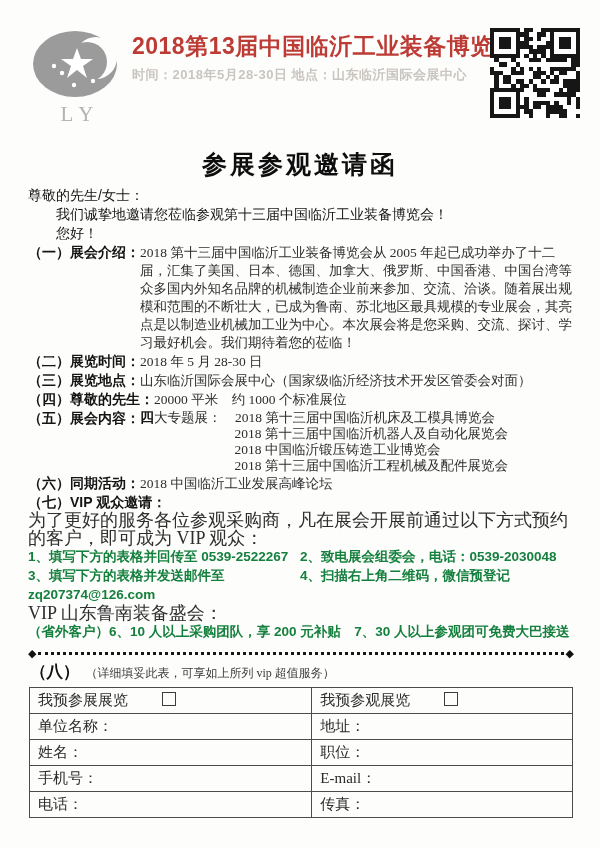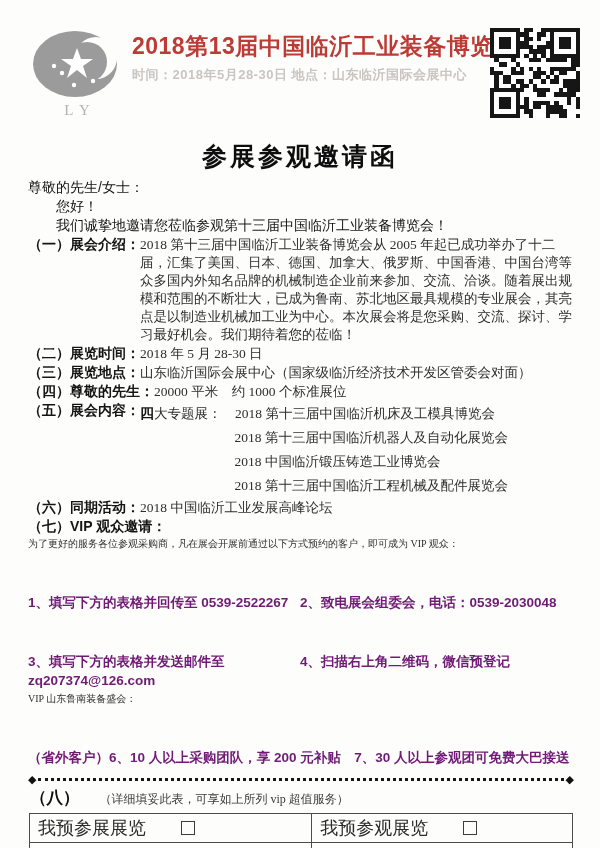--- a/index.html
+++ b/index.html
@@ -3,55 +3,55 @@
 <meta charset="utf-8">
 <style>
   html,body{margin:0;padding:0;background:#ffffff;}
   .page{
     width:600px;height:848px;margin:0 auto;background:#fdfdfc;position:relative;
     font-family:"Liberation Sans",sans-serif;color:#1c1c1c;overflow:hidden;
   }
   
   .header{display:flex;align-items:flex-start;padding:28px 20px 0 26px;}
   .logo-block{width:102px;flex:0 0 auto;text-align:center;}
-  .logo-ly{color:#b3b3b3;font-family:"Liberation Serif",serif;font-size:15px;letter-spacing:7px;margin-top:-4px;padding-left:7px;}
+  .logo-ly{color:#b3b3b3;font-family:"Liberation Serif",serif;font-size:21px;letter-spacing:7px;margin-top:-4px;padding-left:7px;}
   .banner{flex:1;padding:0 6px 0 4px;min-width:0;}
   .banner-l1{font-family:"Liberation Serif",serif;font-weight:bold;font-size:16px;color:#d2837e;letter-spacing:1px;white-space:nowrap;}
   .banner-l2{font-weight:bold;font-size:23px;color:#bd3b35;letter-spacing:0.5px;margin-top:3px;white-space:nowrap;}
   .banner-l3{font-weight:bold;font-size:13px;color:#c9c5c0;margin-top:4px;letter-spacing:0.5px;white-space:nowrap;}
   .qr{width:90px;height:90px;flex:0 0 auto;display:grid;grid-template-columns:repeat(21,1fr);grid-template-rows:repeat(21,1fr);background:#fff;}
   .qr i{display:block;}
   .qr i.on{background:#161616;}
   
   .doc-title{text-align:center;font-size:25px;font-weight:bold;letter-spacing:3px;margin-top:21px;color:#0e0e0e;}
   
   .content{padding:5px 26px 0 28px;}
   .greet{font-size:14px;font-weight:normal;line-height:19px;color:#151515;}
   .indent{text-indent:28px;}
   .sec{display:flex;line-height:18px;align-items:flex-start;}
   .sec-label{font-weight:bold;font-size:14px;white-space:nowrap;color:#141414;}
   .sec-body{font-family:"Liberation Serif",serif;font-size:13.5px;color:#2e2e2e;line-height:18px;padding-top:1px;}
-  .sub-items{font-family:"Liberation Serif",serif;font-size:13.5px;color:#2e2e2e;line-height:24px;}
+  .sub-items{font-family:"Liberation Serif",serif;font-size:13.5px;color:#2e2e2e;line-height:16px;}
   .bold-char{font-weight:bold;font-family:"Liberation Sans",sans-serif;font-size:14px;color:#141414;}
   
-  .vip-intro,.vip-serif{font-family:"Liberation Serif",serif;font-size:10px;color:#2e2e2e;line-height:18px;}
-  .vip-bold{font-weight:bold;font-size:13.5px;line-height:19px;color:#701a75;margin-top:40px;}
+  .vip-intro,.vip-serif{font-family:"Liberation Serif",serif;font-size:18px;color:#2e2e2e;line-height:18px;}
+  .vip-bold{font-weight:bold;font-size:13.5px;line-height:19px;color:#15803d;}
   .vip-cols{display:flex;}
   .vip-colA{width:272px;flex:0 0 auto;}
   
   .separator{display:flex;align-items:center;margin:7px 0 3px 0;}
   .sep-line{flex:1;border-top:3px dotted #161616;height:0;margin:0 2px;}
   .sep-diamond{font-size:11px;color:#111;line-height:10px;}
   
   .form-head{display:flex;align-items:baseline;margin:2px 0 4px 2px;}
   .form-head-num,.form-head-title{font-weight:bold;font-size:16.5px;color:#0f0f0f;}
-  .form-head-note{font-family:"Liberation Serif",serif;font-size:12px;color:#3a3a3a;margin-left:20px;}
+  .form-head-note{font-family:"Liberation Serif",serif;font-size:12px;color:#3a3a3a;margin-left:6px;}
   table.reply{width:calc(100% - 2px);border-collapse:collapse;margin-left:1px;}
   table.reply td{
-    border:1.5px solid #4c4c4c;font-family:"Liberation Serif",serif;font-size:18px;color:#2b2b2b;
+    border:1.5px solid #4c4c4c;font-family:"Liberation Serif",serif;font-size:15px;color:#2b2b2b;
     padding:2px 8px;height:21px;vertical-align:middle;
   }
   table.reply td.c1{width:52%;}
   .chk{display:inline-block;width:12px;height:12px;border:1.5px solid #3c3c3c;margin-left:30px;vertical-align:-1px;}
 </style>
 </head>
 <body>
 
 <div class="page">
 
@@ -516,22 +516,22 @@
         <i></i>
         <i class="on"></i>
       </div>
   </div>
 
   <div class="doc-title">参展参观邀请函</div>
 
   <div class="content">
 
     <div class="greet">尊敬的先生/女士：</div>
+    <div class="greet indent">我们诚挚地邀请您莅临参观第十三届中国临沂工业装备博览会！</div>
     <div class="greet indent">您好！</div>
-    <div class="greet indent">我们诚挚地邀请您莅临参观第十三届中国临沂工业装备博览会！</div>
 
     <div class="sec">
       <span class="sec-label">（一）</span>
       <span class="sec-label">展会介绍：</span>
       <span class="sec-body">2018 第十三届中国临沂工业装备博览会从 2005 年起已成功举办了十二届，汇集了美国、日本、德国、加拿大、俄罗斯、中国香港、中国台湾等众多国内外知名品牌的机械制造企业前来参加、交流、洽谈。随着展出规模和范围的不断壮大，已成为鲁南、苏北地区最具规模的专业展会，其亮点是以制造业机械加工业为中心。本次展会将是您采购、交流、探讨、学习最好机会。我们期待着您的莅临！</span>
     </div>
     <div class="sec">
       <span class="sec-label">（二）</span>
       <span class="sec-label">展览时间：</span>
       <span class="sec-body">2018 年 5 月 28-30 日</span>

